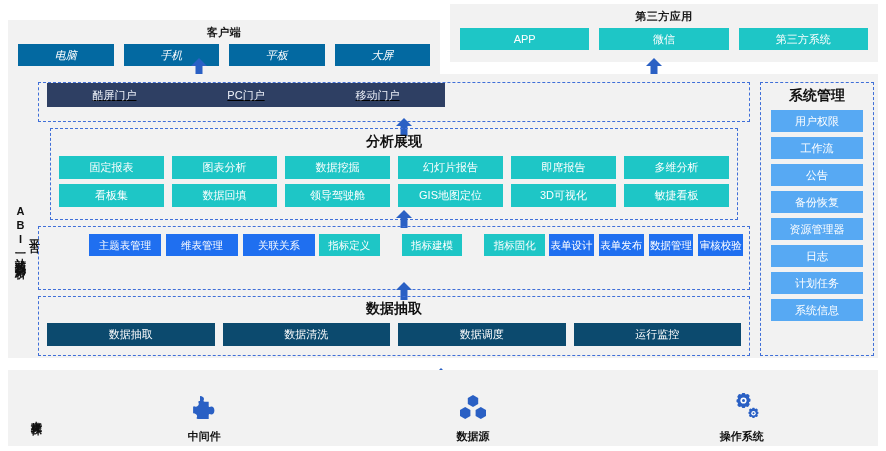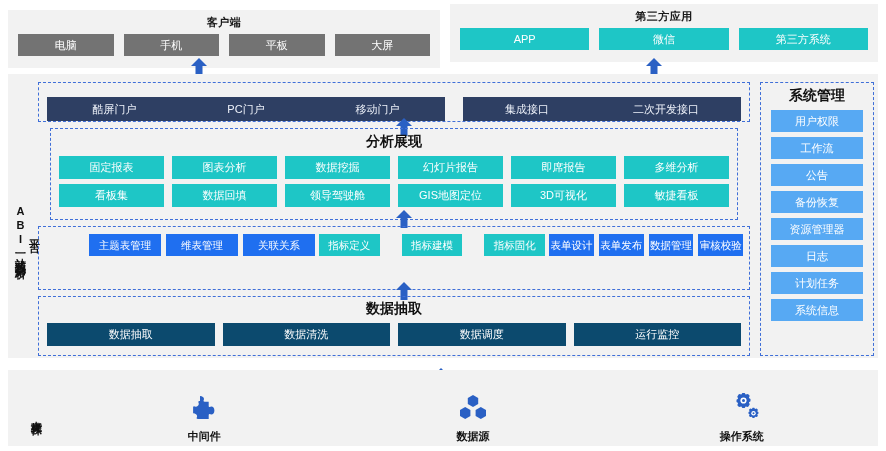--- a/index.html
+++ b/index.html
@@ -8,32 +8,32 @@
     background:#ffffff;
     font-family:"Liberation Sans","DejaVu Sans",sans-serif;
     overflow:hidden;
   }
   .page{position:relative;width:886px;height:451px;background:#fff;}
 
   
   .band{position:absolute;background:#f2f2f2;}
 
   
-  .top-client{left:8px;top:10px;width:432px;height:58px;}
+  .top-client{left:8px;top:20px;width:432px;height:58px;}
   .top-third{left:450px;top:4px;width:428px;height:58px;}
   .band-title{
     text-align:center;font-size:11px;font-weight:bold;color:#1a1a1a;
     letter-spacing:.5px;padding-top:5px;
   }
   .chip-row{display:flex;justify-content:center;gap:10px;padding:0 10px;margin-top:4px;}
   .chip{
     flex:1 1 0;height:22px;line-height:22px;text-align:center;
     font-size:11px;color:#ffffff;
   }
-  .chip.blue{background:#737373;}
+  .chip.blue{background:#0369a1;font-style:italic;}
   .chip.teal{background:#1ec6c6;}
   .arrow{
     position:absolute;width:18px;height:18px;
   }
   .arrow svg{display:block;}
 
   
   .platform{left:8px;top:74px;width:870px;height:284px;background:#f2f2f2;}
 
   .vlabel{
@@ -57,21 +57,21 @@
   .box-integ{left:38px;top:296px;width:710px;height:58px;}
   .box-sysmgmt{left:760px;top:82px;width:112px;height:272px;}
 
   .grp-title{
     text-align:center;font-size:14px;font-weight:bold;color:#111;
   }
 
   
   .portal-inner{
     position:absolute;left:0;top:0;right:0;bottom:0;
-    display:flex;align-items:flex-end;gap:10px;padding:0 8px;
+    display:flex;align-items:flex-start;gap:10px;padding:0 8px;text-decoration:underline;
   }
   .darkbar{
     background:#2e3f63;height:24px;display:flex;align-items:center;
     justify-content:space-around;color:#eef2fa;font-size:11px;
   }
   .darkbar span{padding:0 14px;}
   .darkbar.left{flex:0 0 398px;}
   .darkbar.right{flex:0 0 278px;margin-left:auto;}
 
   
@@ -171,24 +171,20 @@
     <div class="vtext">ABI一站式数据分析</div>
     <div class="vtext">平台</div>
   </div>
 
   <div class="dashed box-portal">
     <div class="portal-inner">
       <div class="darkbar left">
         <span>酷屏门户</span>
         <span>PC门户</span>
         <span>移动门户</span>
-      </div>
-      <div class="darkbar right">
-        <span>集成接口</span>
-        <span>二次开发接口</span>
       </div>
     </div>
   </div>
 
   <div class="arrow" style="left:395px;top:118px;">
     <svg width="18" height="18" viewBox="0 0 18 18">
         <path d="M9 0 L17 8 L12.5 8 L12.5 18 L5.5 18 L5.5 8 L1 8 Z" fill="#2a60c4"></path>
       </svg>
   </div>
 

